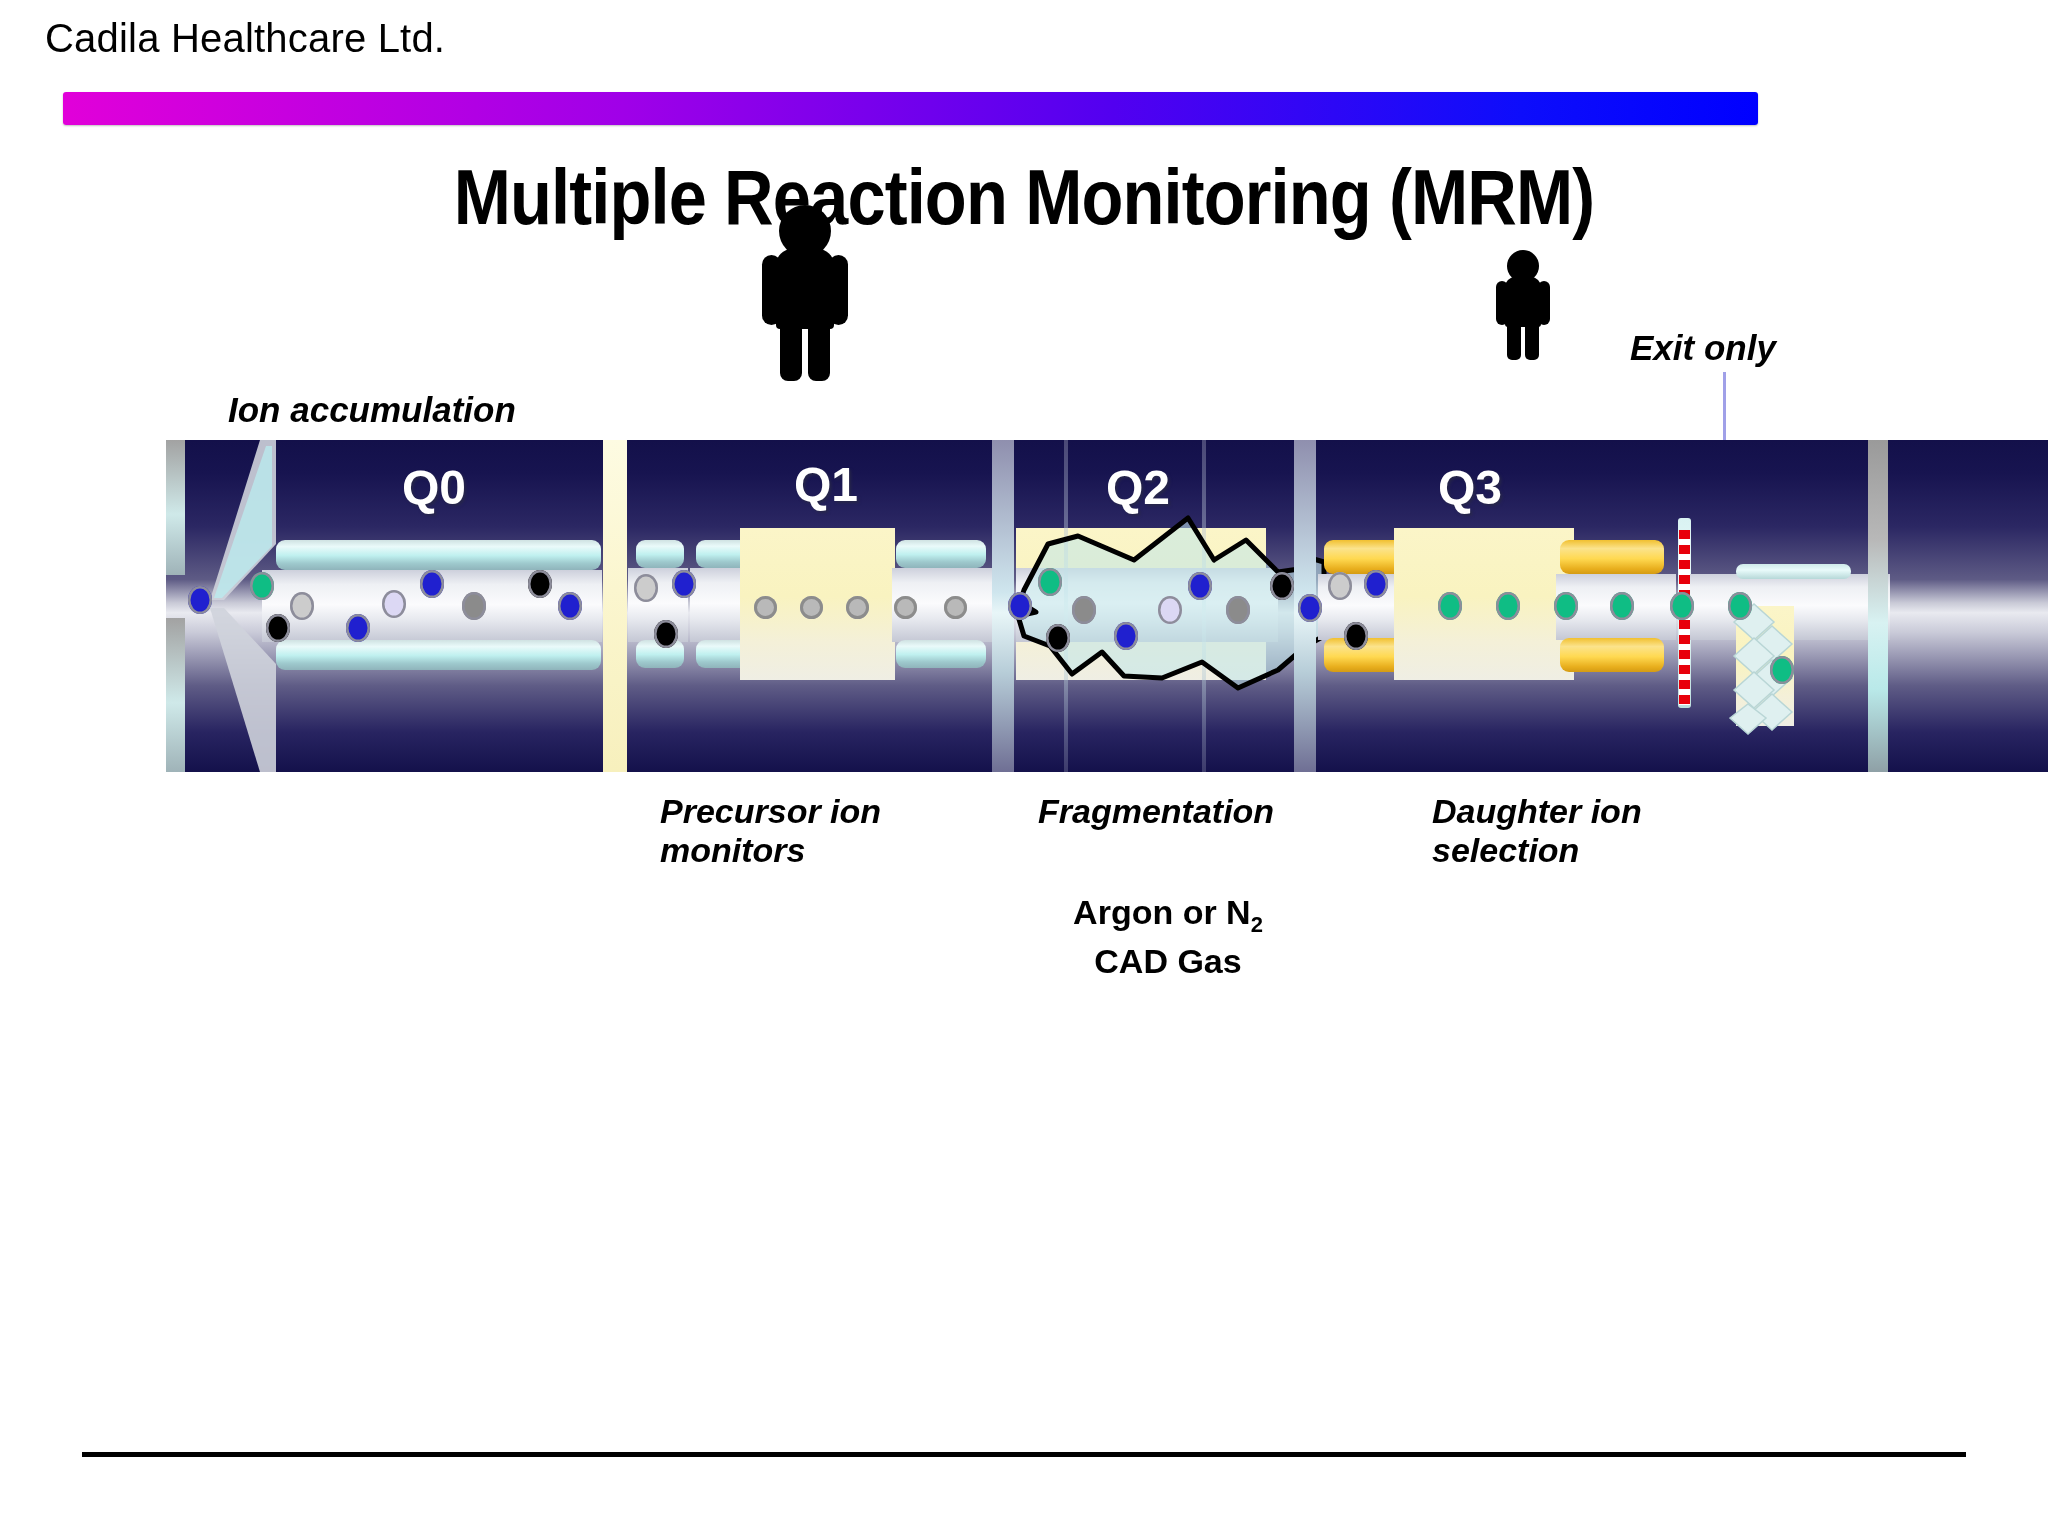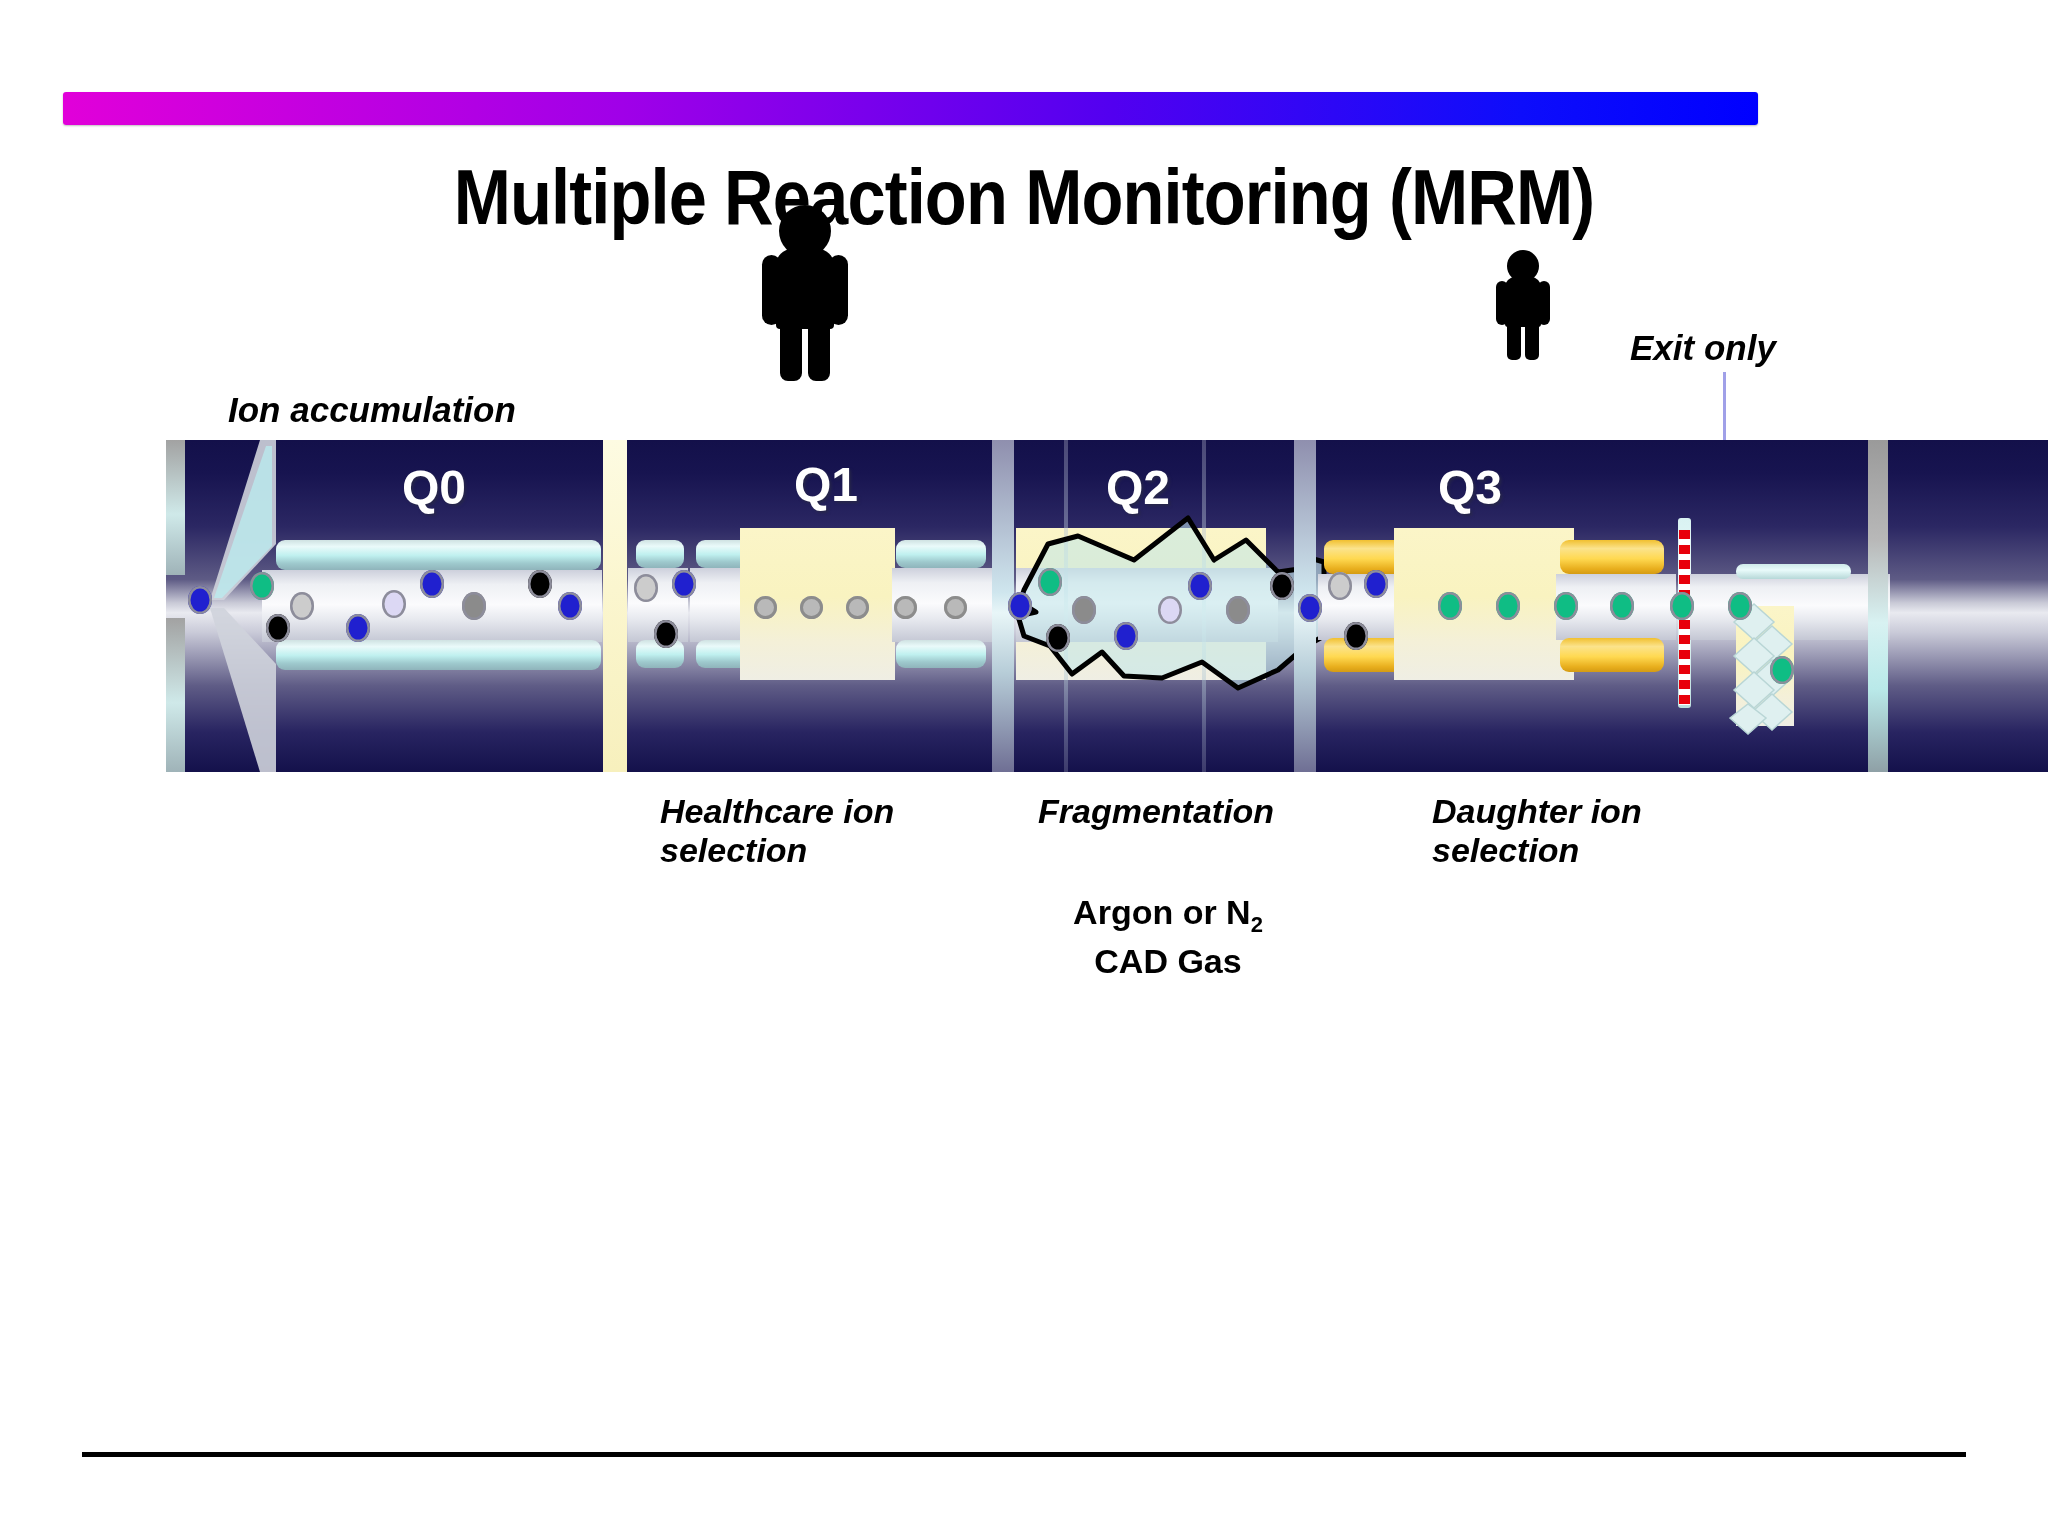--- a/index.html
+++ b/index.html
@@ -186,20 +186,21 @@
     position:absolute;font-size:48px;font-weight:bold;color:#ffffff;
     text-shadow:2px 2px 3px rgba(40,40,70,.85);
     font-family:"Liberation Sans","Liberation Sans Narrow",sans-serif;
   }
 </style>
 </head>
 <body>
 
 <div class="slide">
 
+  <div class="company">Cadila Healthcare Ltd.</div>
   <div class="accentbar"></div>
 
   <div class="title">Multiple Reaction Monitoring (MRM)</div>
 
   <div class="diagram">
 
     <div class="callout co-ion">Ion accumulation</div>
     <div class="callout co-exit">Exit only</div>
     <div class="exitarrow"></div>
 
@@ -340,21 +341,21 @@
       <div class="ion" style="left:1562px;top:152px;background:#0fbd84;"></div>
       <div class="ion" style="left:1604px;top:216px;background:#0fbd84;"></div>
 
       <div class="qlabel" style="left:236px;top:20px;">Q0</div>
       <div class="qlabel" style="left:628px;top:17px;">Q1</div>
       <div class="qlabel" style="left:940px;top:20px;">Q2</div>
       <div class="qlabel" style="left:1272px;top:20px;">Q3</div>
     </div>
 
     <div class="desc" style="left:660px;top:542px;width:290px;">
-      <span>Healthcare ion selection</span>
+      <span>Precursor ion monitors</span>
     </div>
     <div class="desc" style="left:1038px;top:542px;width:300px;">
       <span>Fragmentation</span>
     </div>
     <div class="desc" style="left:1432px;top:542px;width:270px;">
       <span>Daughter ion selection</span>
     </div>
 
     <div class="cad" style="left:1038px;top:620px;width:260px;margin-top:20px;">
       <div>

